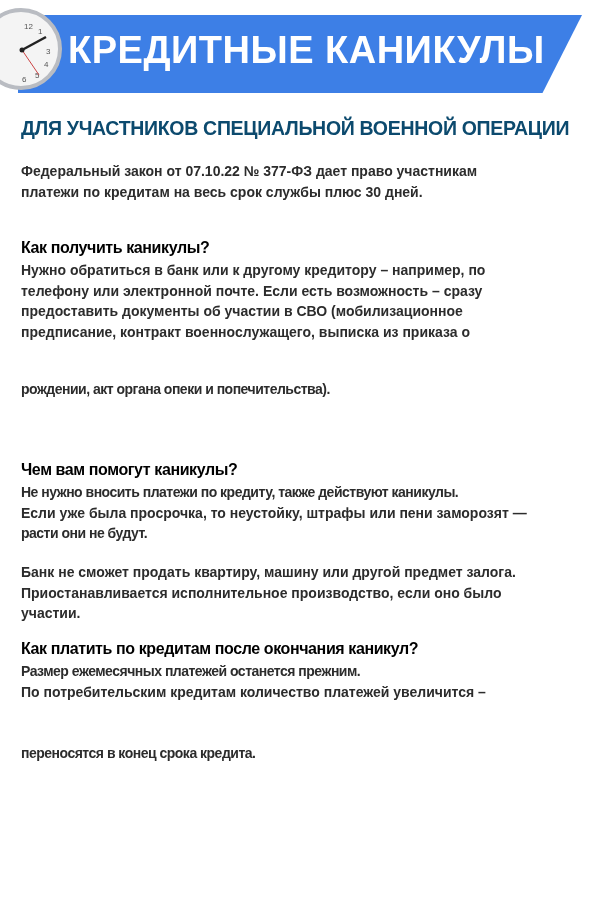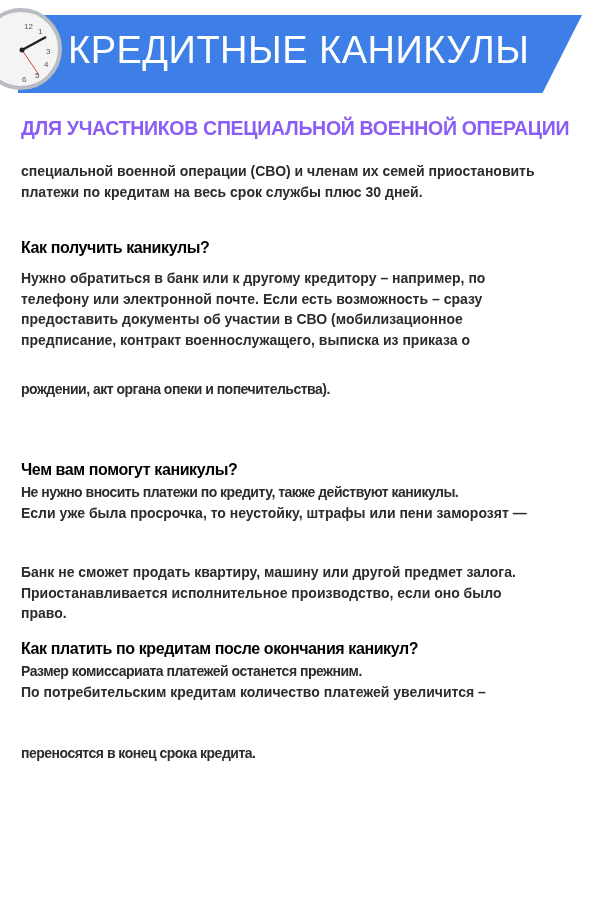--- a/index.html
+++ b/index.html
@@ -6,30 +6,30 @@
   body {
     width:604px; height:900px; background:#ffffff; position:relative; overflow:hidden;
     font-family:"Liberation Sans", "DejaVu Sans", sans-serif; color:#2a2a2a;
   }
   .banner {
     position:absolute; left:18px; top:15px; width:564px; height:78px;
     background:#3d7fe6;
     clip-path: polygon(0 0, 100% 0, 93% 100%, 0 100%);
   }
   .banner-title {
-    position:absolute; left:68px; top:29px; font-size:38px; font-weight:normal; color:#ffffff;
+    position:absolute; left:68px; top:29px; font-size:38px; font-weight:bold; color:#ffffff;
     letter-spacing:0.5px; white-space:nowrap;
   }
   .clock {
     position:absolute; left:-20px; top:8px; width:82px; height:82px; border-radius:50%;
     background:#f4f4f4; border:4px solid #b9bcc2; box-sizing:border-box;
   }
   .clock svg { position:absolute; left:0; top:0; }
   .subtitle {
-    position:absolute; left:21px; top:117px; font-size:19.5px; font-weight:bold; color:#8b5cf6;
+    position:absolute; left:21px; top:117px; font-size:19.5px; font-weight:bold; color:#0c4a6e;
     white-space:nowrap; letter-spacing:-0.3px;
   }
   .para {
     position:absolute; left:21px; width:563px; font-size:14px; font-weight:bold; line-height:20.5px;
     text-align:justify; color:#2c2c2c;
   }
   .heading {
     position:absolute; left:21px; font-size:16px; font-weight:bold; color:#000000; white-space:nowrap;
     letter-spacing:-0.4px;
   }
@@ -51,46 +51,47 @@
     <line x1="38" y1="38" x2="62" y2="25" stroke="#222" stroke-width="2.5"></line>
     <line x1="38" y1="38" x2="55" y2="63" stroke="#c44" stroke-width="1"></line>
     <circle cx="38" cy="38" r="2.5" fill="#222"></circle>
   </svg>
 </div>
 <div class="banner-title">КРЕДИТНЫЕ КАНИКУЛЫ</div>
 
 <div class="subtitle">ДЛЯ УЧАСТНИКОВ СПЕЦИАЛЬНОЙ ВОЕННОЙ ОПЕРАЦИИ</div>
 
 <div class="para" style="top:161px;">
-  <span class="line">специальной военной операции (СВО) и членам их семей приостановить</span>
+  <span class="line">Федеральный закон от 07.10.22 № 377-ФЗ дает право участникам</span>
   <span class="line">платежи по кредитам на весь срок службы плюс 30 дней.</span>
 </div>
 
 <div class="heading" style="top:239px;">Как получить каникулы?</div>
-<div class="para" style="top:268px;">
+<div class="para" style="top:260px;">
   <span class="line">Нужно обратиться в банк или к другому кредитору – например, по</span>
   <span class="line">телефону или электронной почте. Если есть возможность – сразу</span>
   <span class="line">предоставить документы об участии в СВО (мобилизационное</span>
   <span class="line">предписание, контракт военнослужащего, выписка из приказа о</span>
 </div>
 <div class="para" style="top:379px;">
   <span class="line tight">рождении, акт органа опеки и попечительства).</span>
 </div>
 
 <div class="heading" style="top:461px;">Чем вам помогут каникулы?</div>
 <div class="para" style="top:482px;">
   <span class="line tight">Не нужно вносить платежи по кредиту, также действуют каникулы.</span>
   <span class="line">Если уже была просрочка, то неустойку, штрафы или пени заморозят —</span>
+  <span class="line tight">расти они не будут.</span>
 </div>
 <div class="para" style="top:562px;">
   <span class="line">Банк не сможет продать квартиру, машину или другой предмет залога.</span>
   <span class="line">Приостанавливается исполнительное производство, если оно было</span>
-  <span class="line">право.</span>
+  <span class="line">участии.</span>
 </div>
 
 <div class="heading" style="top:640px;">Как платить по кредитам после окончания каникул?</div>
 <div class="para" style="top:661px;">
-  <span class="line tight">Размер комиссариата платежей останется прежним.</span>
+  <span class="line tight">Размер ежемесячных платежей останется прежним.</span>
   <span class="line">По потребительским кредитам количество платежей увеличится –</span>
 </div>
 <div class="para" style="top:743px;">
   <span class="line tight">переносятся в конец срока кредита.</span>
 </div>
 
 </body></html>

